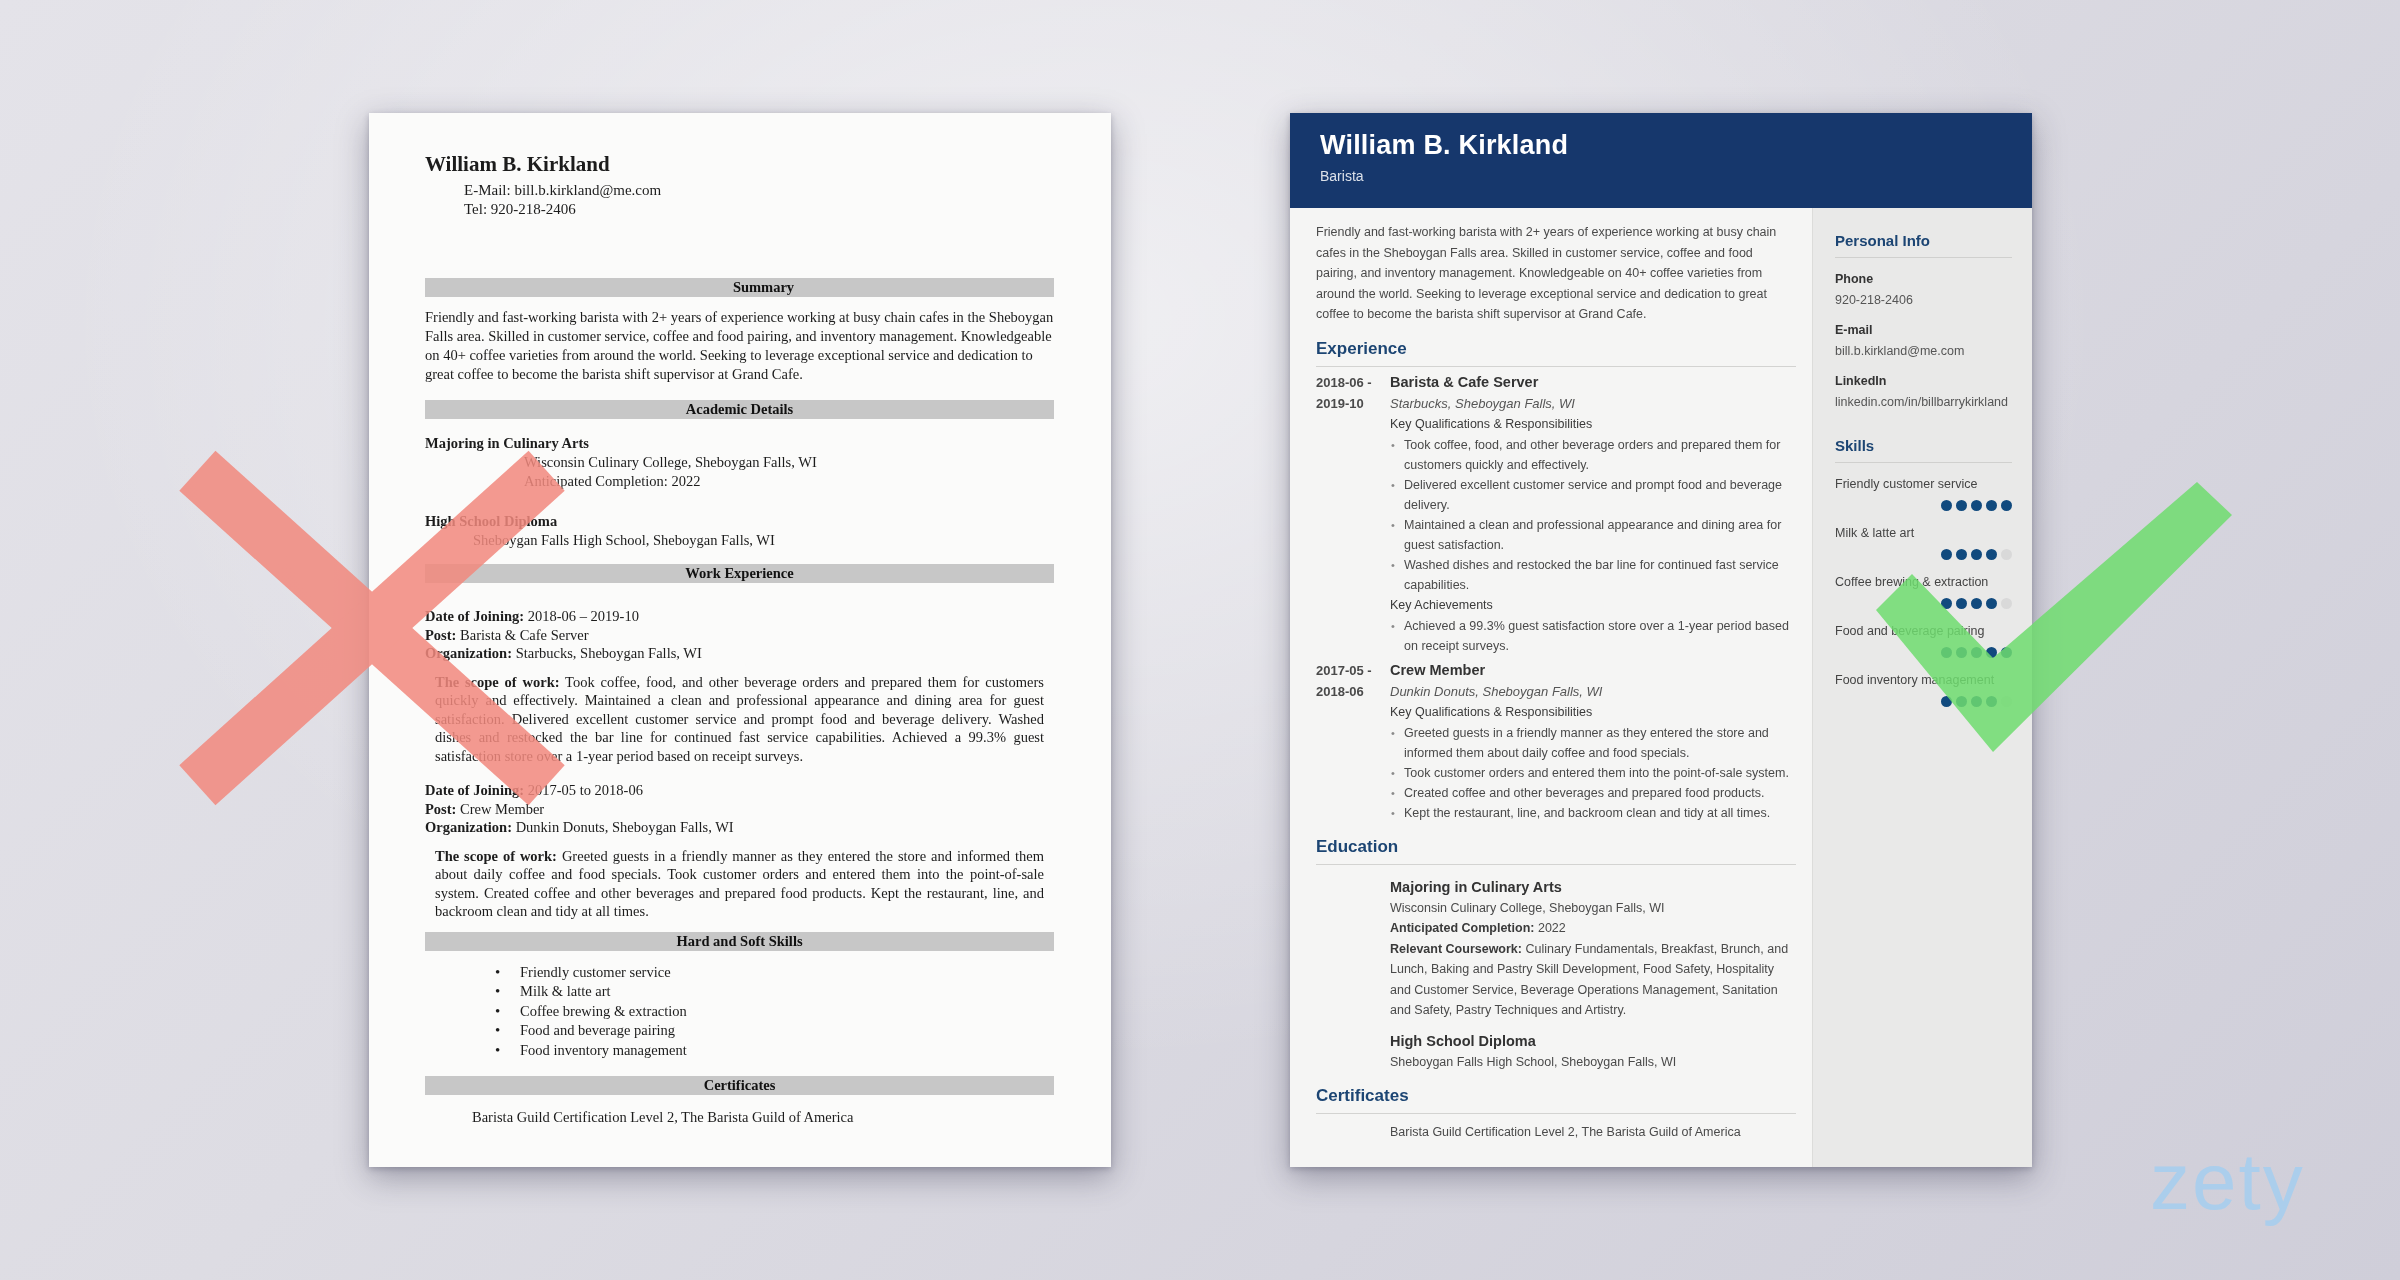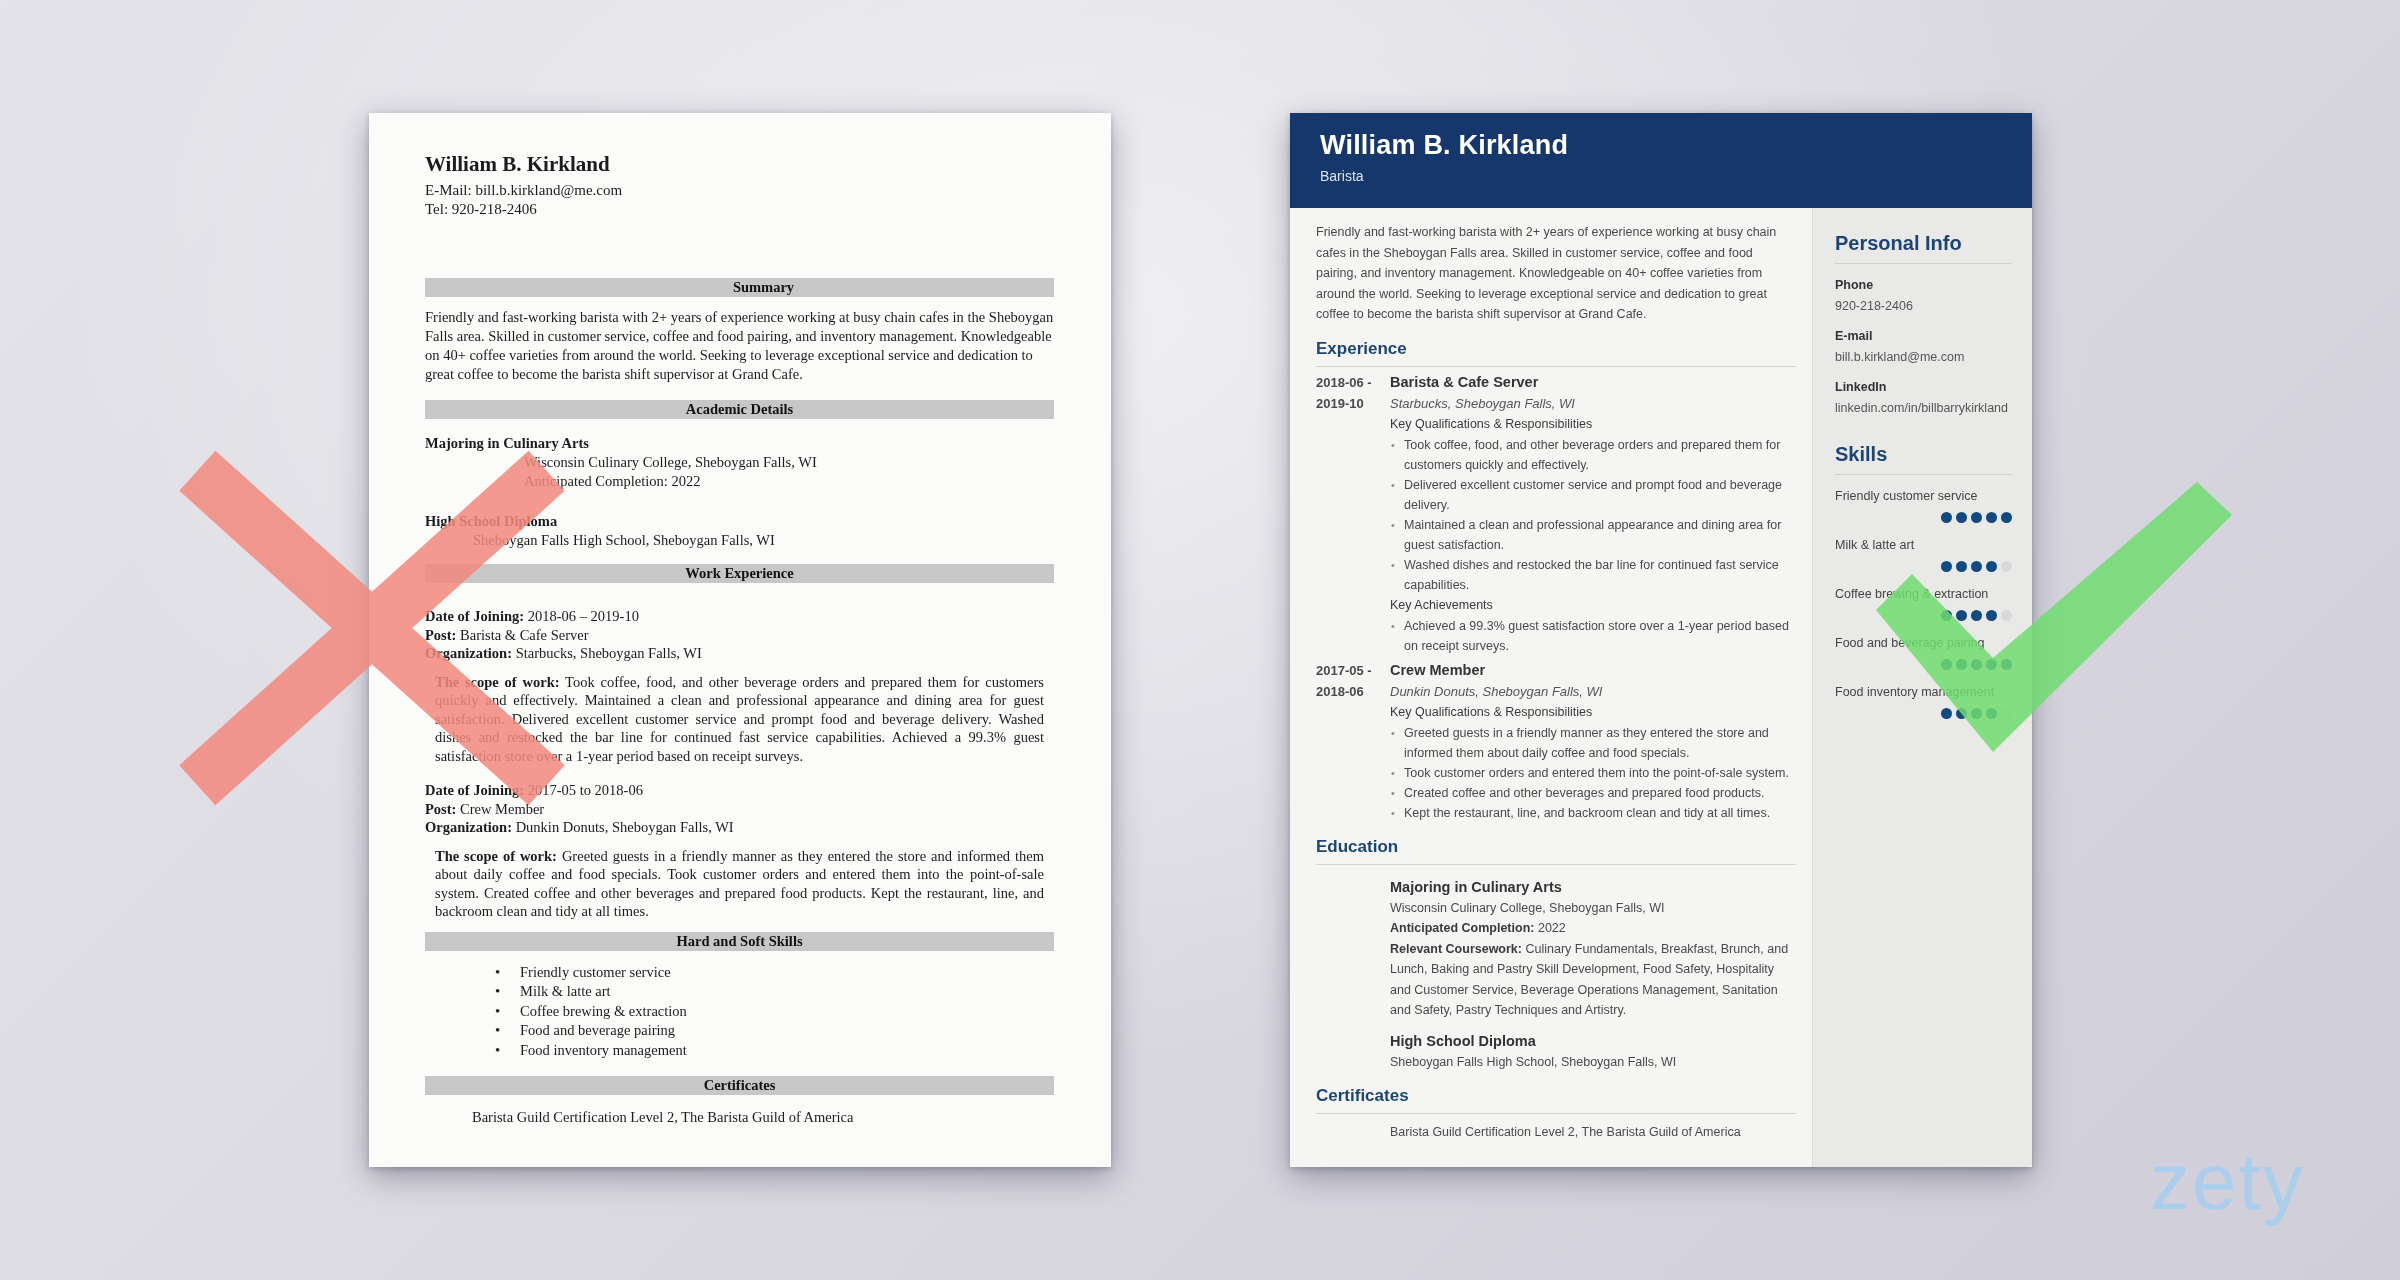--- a/index.html
+++ b/index.html
@@ -9,21 +9,21 @@
       radial-gradient(ellipse at 45% 25%, rgba(255,255,255,.55) 0%, rgba(255,255,255,0) 55%),
       linear-gradient(135deg,#e4e3e9 0%,#dddce3 40%,#cfced9 100%);
     font-family:"Liberation Sans",sans-serif;
   }
   .page{position:absolute;top:113px;height:1054px;width:742px;box-sizing:border-box;
         box-shadow:0 10px 30px rgba(45,45,70,.38), 0 2px 6px rgba(45,45,70,.25);}
   
   .page-left{left:369px;background:#fbfbfa;padding:39px 57px 0 56px;
              font-family:"Liberation Serif",serif;color:#1c1c1c;}
   .lp-name{font-size:21px;font-weight:bold;margin:0 0 4px 0;}
-  .lp-contact{font-size:15px;line-height:19px;}
+  .lp-contact{font-size:15px;line-height:19px;margin-left:39px;}
   .lp-bar{background:#c7c7c7;height:19px;line-height:19px;text-align:center;
           font-weight:bold;font-size:14.5px;color:#111;}
   .lp-bar.summary{margin-top:59px;padding-left:48px;}
   .lp-sum{font-size:14.5px;line-height:19px;margin:11px 0 0 0;}
   .lp-bar.academic{margin-top:16px;}
   .lp-degree{font-size:14.5px;font-weight:bold;margin:15px 0 0 0;line-height:19px;}
   .lp-degree.second{margin-top:21px;}
   .lp-edu-line{font-size:14.5px;line-height:19px;padding-left:99px;}
   .lp-edu-line.hs{padding-left:48px;}
   .lp-bar.work{margin-top:14px;}
@@ -61,21 +61,21 @@
   ul.rp-ul{margin:0;padding:0;list-style:none;}
   ul.rp-ul li{font-size:12.5px;line-height:20px;color:#4a4a4a;position:relative;padding-left:14px;}
   ul.rp-ul li::before{content:"\2022";position:absolute;left:1px;color:#8a8a8a;font-size:11px;}
   .rp-row.edu1{margin-top:12px;}
   .rp-row.edu2{margin-top:10px;}
   .rp-etitle{font-size:14.5px;font-weight:bold;color:#333;line-height:21px;}
   .rp-eline{font-size:12.5px;line-height:20.5px;color:#4a4a4a;}
   .rp-eline b{color:#3a3a3a;}
   .rp-cert-row{margin-top:8px;}
   .rp-cert{font-size:12.5px;line-height:20px;color:#4a4a4a;}
-  h3.sb-h{font-size:20px;color:#1c4573;margin:0;padding-bottom:8px;
+  h3.sb-h{font-size:15px;color:#1c4573;margin:0;padding-bottom:8px;
           border-bottom:1px solid #d0d0ce;font-weight:bold;}
   h3.sb-h.skills{margin-top:26px;}
   .sb-label{font-size:12.5px;font-weight:bold;color:#333;margin-top:13px;line-height:17px;}
   .sb-value{font-size:12.5px;color:#555;margin-top:4px;line-height:17px;}
   .sb-skill{margin-top:13px;}
   .sb-skill-label{font-size:12.5px;color:#444;line-height:17px;}
   .sb-dots{text-align:right;margin-top:7px;height:12px;}
   .sb-dots .dot{display:inline-block;width:11px;height:11px;border-radius:50%;
                 background:#d9d9d9;margin-left:4px;vertical-align:top;}
   .sb-dots .dot.filled{background:#114a7e;}

